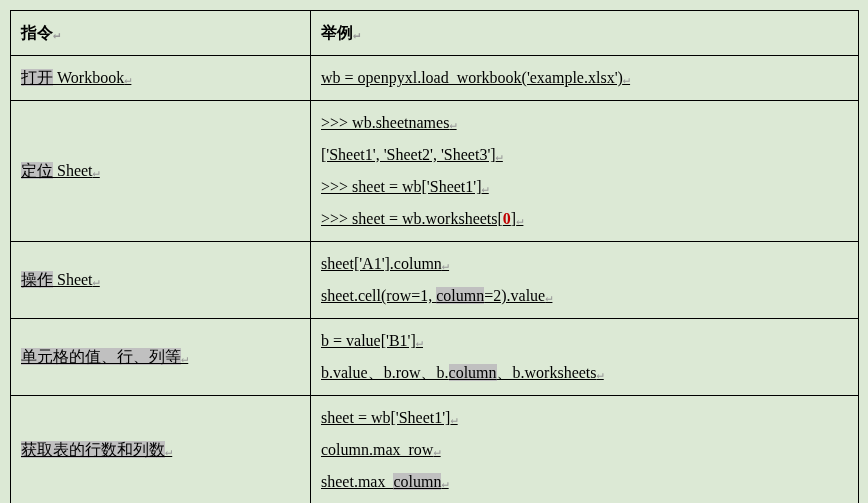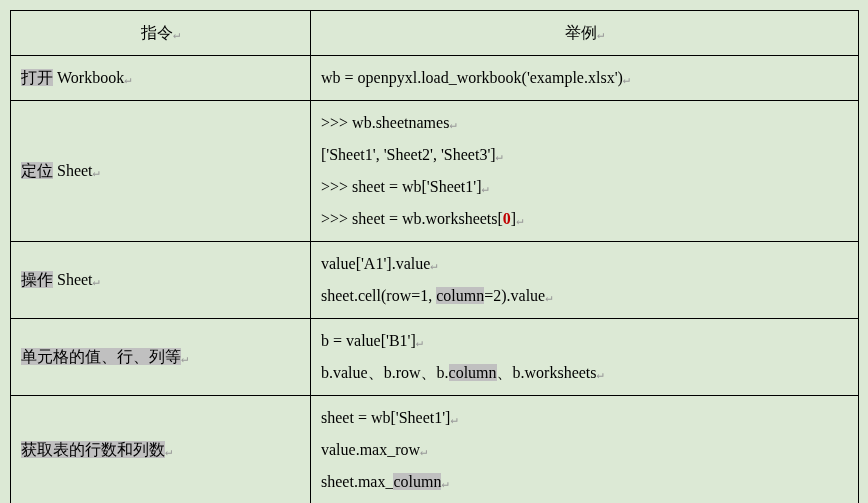--- a/index.html
+++ b/index.html
@@ -15,34 +15,34 @@
     width: 848px;
     table-layout: fixed;
   }
   th, td {
     border: 1px solid #000;
     padding: 6px 10px;
     vertical-align: middle;
     line-height: 2;
   }
   th {
-    font-weight: normal;
-    text-align: center;
+    font-weight: bold;
+    text-align: left;
   }
   col.col1 { width: 300px; }
   col.col2 { width: 548px; }
   .hl { background: #c0c0c0; }
   .red { color: #c00000; font-weight: bold; }
   .ret {
     font-family: "SimSun", monospace;
     font-size: 12px;
     color: #999;
     vertical-align: middle;
   }
-  .line { display: block; }
+  .line { display: block; text-decoration: underline; }
 </style>
 </head>
 <body>
 
 <table>
   <colgroup>
       <col class="col1">
       <col class="col2">
     </colgroup>
   <thead>
@@ -73,37 +73,37 @@
           <span class="line"><span>['Sheet1', 'Sheet2', 'Sheet3']</span><span class="ret">↵</span></span>
           <span class="line"><span>&gt;&gt;&gt; sheet = wb['Sheet1']</span><span class="ret">↵</span></span>
           <span class="line"><span>&gt;&gt;&gt; sheet = wb.worksheets[</span><span class="red">0</span><span>]</span><span class="ret">↵</span></span>
         </td>
       </tr>
       <tr>
         <td>
           <span class="line"><span class="hl">操作</span><span> Sheet</span><span class="ret">↵</span></span>
         </td>
         <td>
-          <span class="line"><span>value['A1'].value</span><span class="ret">↵</span></span>
+          <span class="line"><span>sheet['A1'].column</span><span class="ret">↵</span></span>
           <span class="line"><span>sheet.cell(row=1, </span><span class="hl">column</span><span>=2).value</span><span class="ret">↵</span></span>
         </td>
       </tr>
       <tr>
         <td>
           <span class="line"><span class="hl">单元格的值、行、列等</span><span class="ret">↵</span></span>
         </td>
         <td>
           <span class="line"><span>b = value['B1']</span><span class="ret">↵</span></span>
           <span class="line"><span>b.value、b.row、b.</span><span class="hl">column</span><span>、b.worksheets</span><span class="ret">↵</span></span>
         </td>
       </tr>
       <tr>
         <td>
           <span class="line"><span class="hl">获取表的行数和列数</span><span class="ret">↵</span></span>
         </td>
         <td>
           <span class="line"><span>sheet = wb['Sheet1']</span><span class="ret">↵</span></span>
-          <span class="line"><span>value.max_row</span><span class="ret">↵</span></span>
+          <span class="line"><span>column.max_row</span><span class="ret">↵</span></span>
           <span class="line"><span>sheet.max_</span><span class="hl">column</span><span class="ret">↵</span></span>
         </td>
       </tr>
     </tbody>
 </table>
 
 </body></html>

